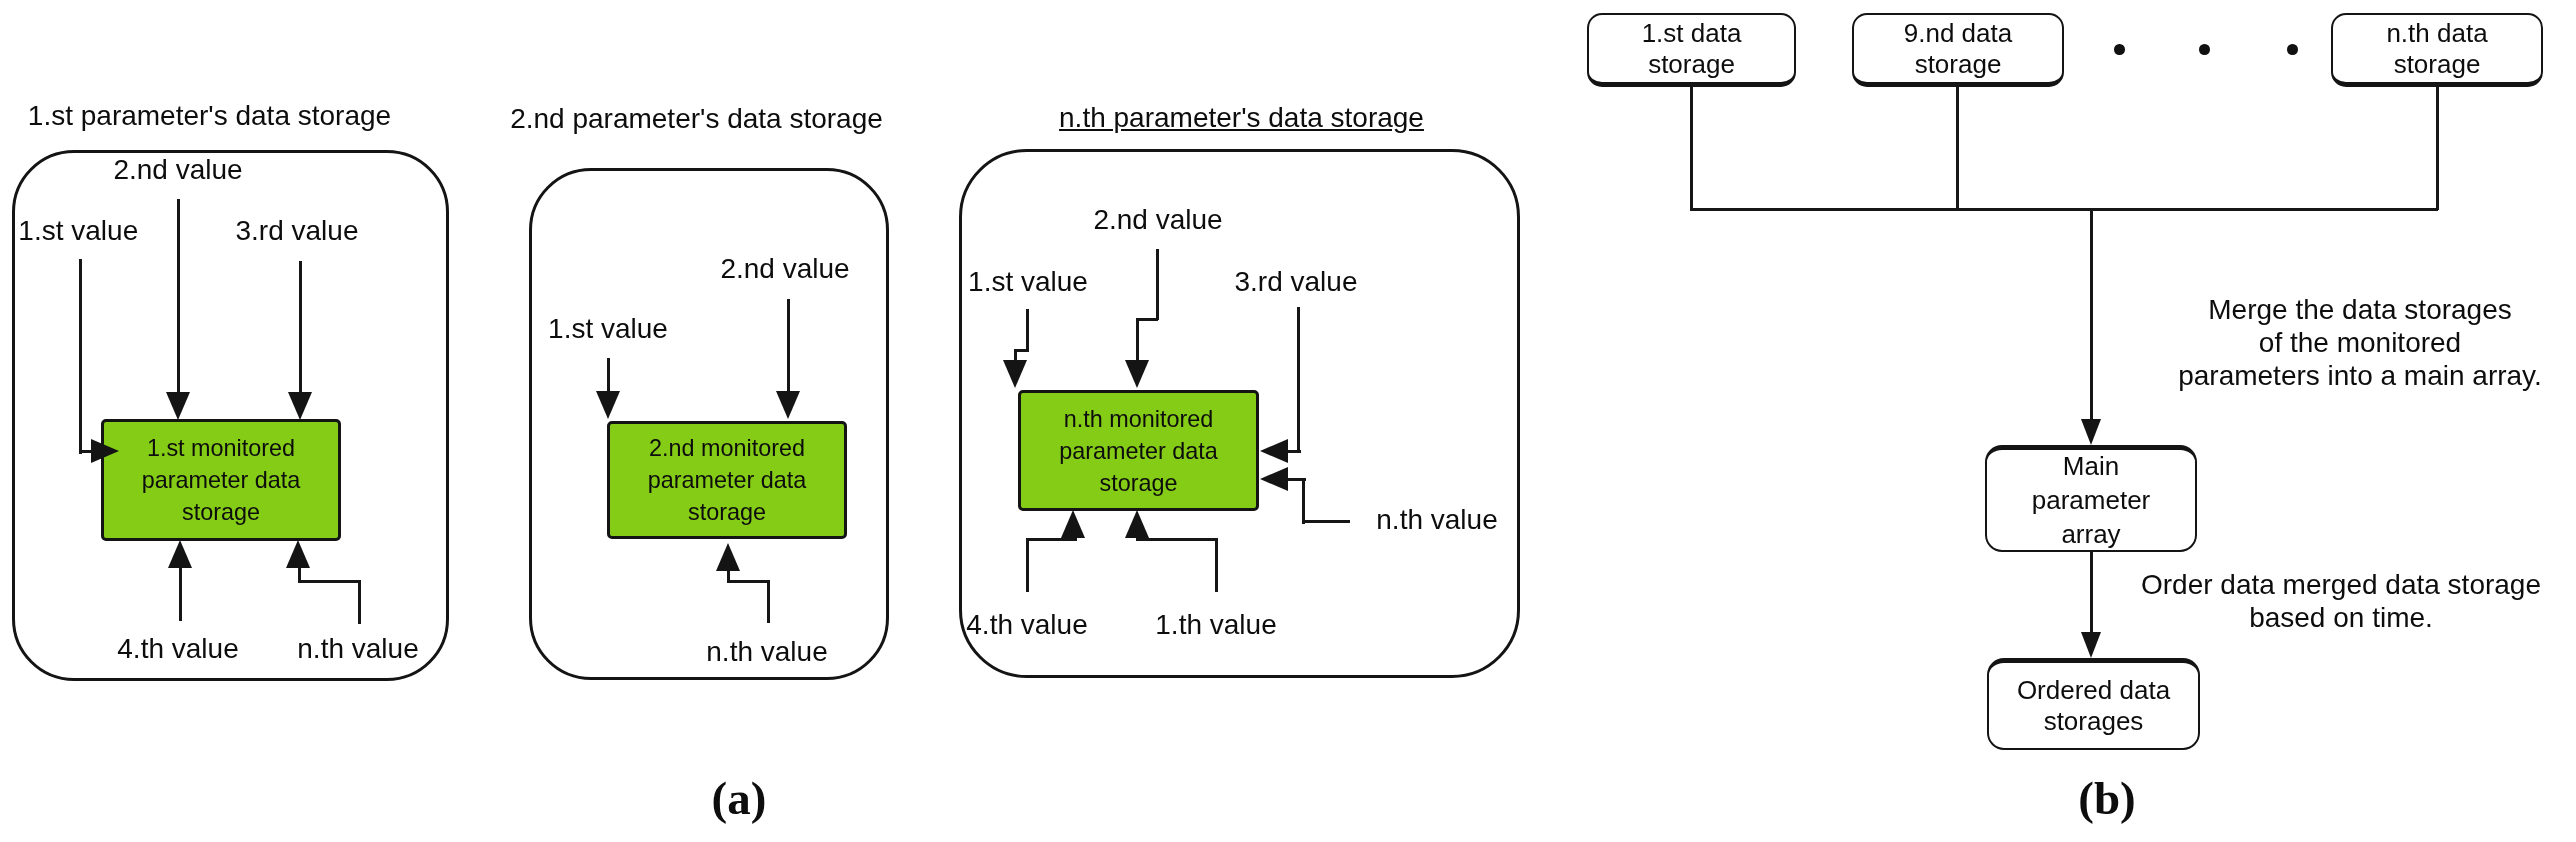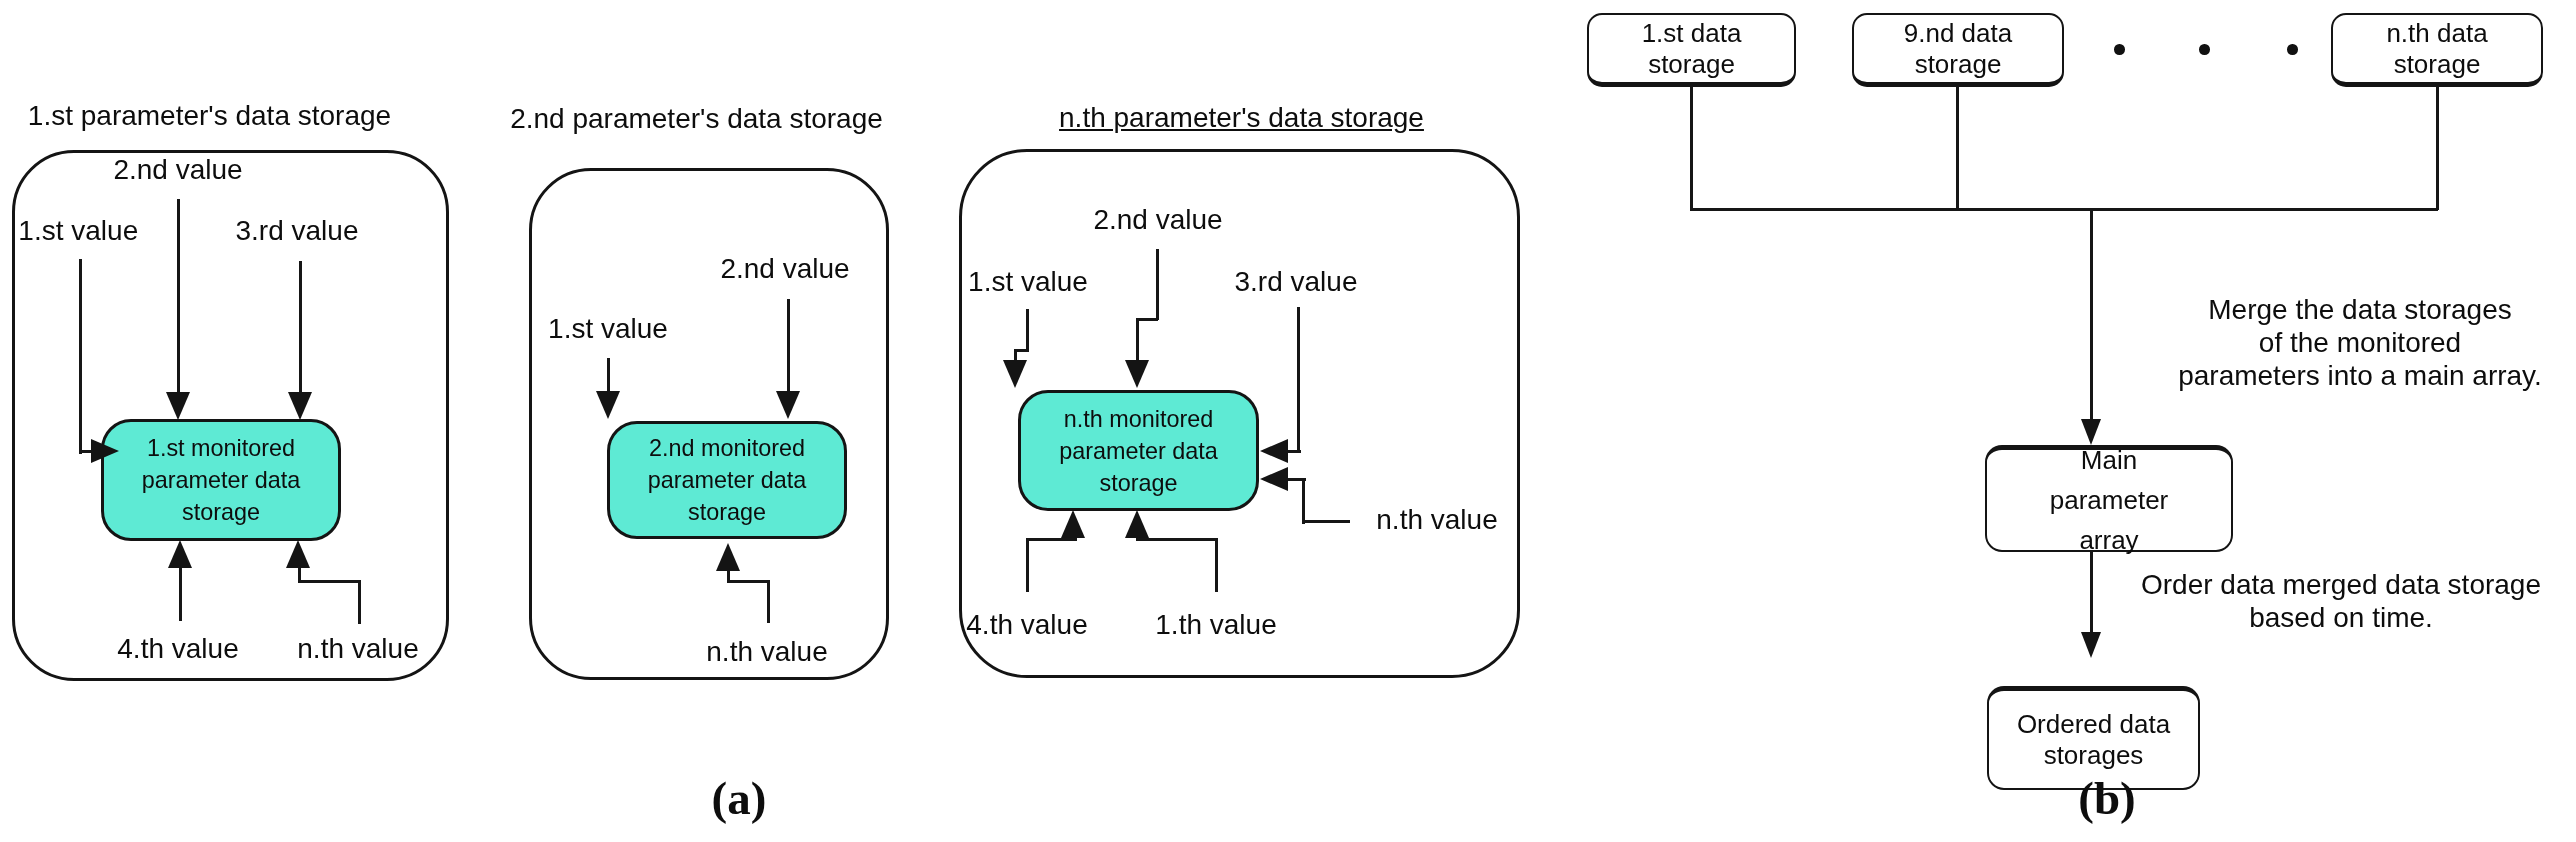--- a/index.html
+++ b/index.html
@@ -1,21 +1,21 @@
 <!DOCTYPE html>
 <html style="font-size:10px"><head>
 <meta charset="utf-8">
 <style>
   * { box-sizing: border-box; margin: 0; padding: 0; }
   html,body { background:#ffffff; }
   body { width:2576px; height:842px; font-family:"Liberation Sans", sans-serif; color:#0d0d0d; }
   #canvas { position:relative; width:2576px; height:842px; background:#fff; overflow:hidden; }
 
   .ctr  { position:absolute; border:3.1px solid #141414; border-radius:62px; background:#fff; }
-  .ibox { position:absolute; border:3.1px solid #141414; border-radius:30px; background:#5eead4;
+  .ibox { position:absolute; border:3.1px solid #141414; border-radius:5px; background:#84cc16;
           display:flex; align-items:center; justify-content:center; text-align:center;
           font-size:23.4px; line-height:32px; white-space:pre-line; }
   .bbox { position:absolute; border:2.5px solid #141414; border-bottom-width:5px; border-radius:15px; background:#fff;
           display:flex; align-items:center; justify-content:center; text-align:center;
           font-size:26px; line-height:31px; white-space:pre-line; }
   .bbox.topshadow { border-bottom-width:2.5px; border-top-width:5px; }
   .lbl  { position:absolute; font-size:28px; line-height:30px; text-align:center; white-space:nowrap; }
   .ttl  { position:absolute; font-size:28px; line-height:32px; text-align:center; white-space:nowrap; }
   .note { position:absolute; font-size:28px; line-height:33px; text-align:center; white-space:pre-line; }
   .plab { position:absolute; font-family:"Liberation Serif", serif; font-weight:bold; font-size:47px; text-align:center; }
@@ -134,30 +134,30 @@
     <div class="ln" style="left:1956px; top:87px; width:2.5px; height:123px;"></div>
     <div class="ln" style="left:2436px; top:87px; width:2.5px; height:123px;"></div>
     <div class="ln" style="left:1690px; top:208px; width:748px; height:3.1px;"></div>
     <div class="ln" style="left:2090px; top:208px; width:2.5px; height:214px;"></div>
     <div class="ah ah-sm-down" style="left:2081px; top:419px;"></div>
 
     <div class="note" style="left:2137px; top:293px; width:446px;">Merge the data storages
 of the monitored
 parameters into a main array.</div>
 
-    <div class="bbox topshadow" style="left:1985px; top:445px; width:248px; height:107px; line-height:40px; border-radius:17px;">Main
+    <div class="bbox topshadow" style="left:1985px; top:445px; width:212px; height:107px; line-height:34px; border-radius:17px;">Main
 parameter
 array</div>
 
     <div class="ln" style="left:2090px; top:551px; width:2.5px; height:83px;"></div>
     <div class="ah ah-sm-down" style="left:2081px; top:632px;"></div>
 
     <div class="note" style="left:2119px; top:568px; width:444px;">Order data merged data storage
 based on time.</div>
 
-    <div class="bbox topshadow" style="left:1987px; top:658px; width:213px; height:104px; border-radius:17px;margin-top:28px;">Ordered data
+    <div class="bbox topshadow" style="left:1987px; top:658px; width:213px; height:92px; border-radius:17px;">Ordered data
 storages</div>
 
     <div class="plab" style="left:2033px; top:771px; width:148px;">(b)</div>
   </div>
 
 </div>
 
 
 </body></html>

